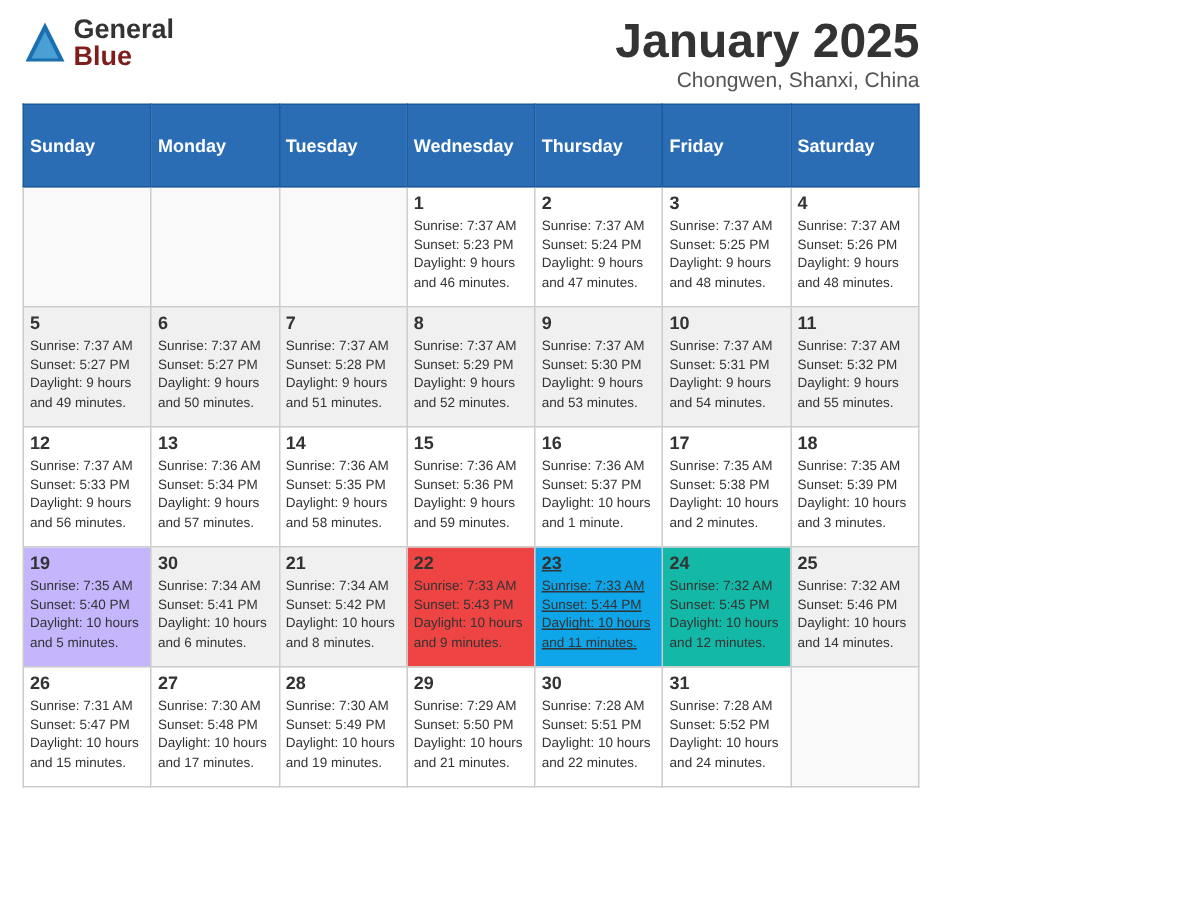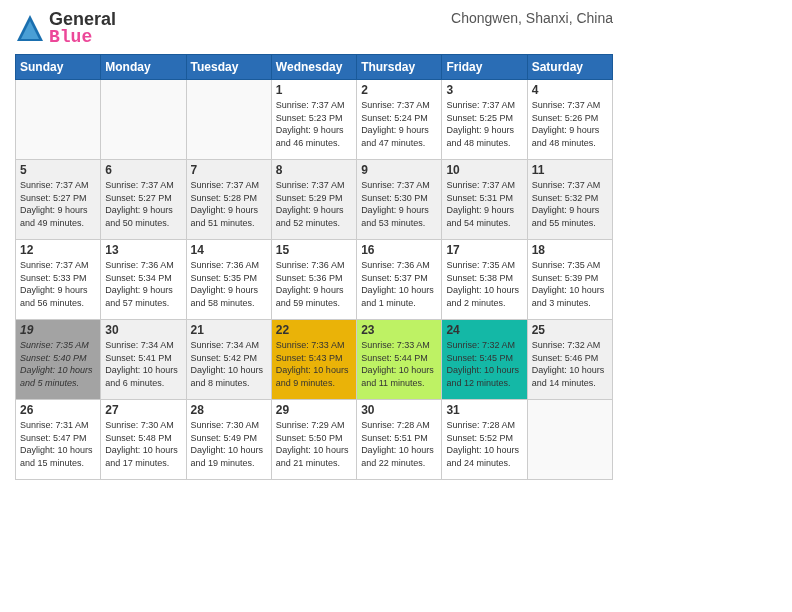--- a/index.html
+++ b/index.html
@@ -31,23 +31,22 @@
     }
     .logo-general {
       font-size: 18px;
       font-weight: bold;
       color: #333;
       line-height: 1;
     }
     .logo-blue {
       font-size: 18px;
       font-weight: bold;
-      color: #ec4899;
+      color: #7f1d1d;
       line-height: 1;
-      font-family: Liberation Mono, monospace;
     }
     .logo-icon {
       width: 30px;
       height: 30px;
       margin-right: 4px;
     }
     .title-section {
       text-align: right;
     }
     .month-title {
@@ -60,21 +59,21 @@
       font-size: 14px;
       color: #555;
     }
     .calendar {
       width: 100%;
       border-collapse: collapse;
     }
     .calendar th {
       background-color: #2a6db5;
       color: white;
-      padding: 5px 4px;
+      padding: 20px 4px;
       text-align: left;
       font-size: 12px;
       font-weight: bold;
       border: 1px solid #1a5a9a;
     }
     .calendar td {
       border: 1px solid #ccc;
       vertical-align: top;
       padding: 3px 4px;
       width: calc(100% / 7);
@@ -114,20 +113,21 @@
       <svg class="logo-icon" viewBox="0 0 30 30">
         <polygon points="15,2 28,28 2,28" fill="#1a6faf"></polygon>
         <polygon points="15,8 24,26 6,26" fill="#4a9fd5"></polygon>
       </svg>
       <div class="logo-text">
         <span class="logo-general">General</span>
         <span class="logo-blue">Blue</span>
       </div>
     </div>
     <div class="title-section">
+      <div class="month-title">January 2025</div>
       <div class="subtitle">Chongwen, Shanxi, China</div>
     </div>
   </div>
 
   <table class="calendar">
     <thead>
       <tr>
       <th>Sunday</th>
           <th>Monday</th>
           <th>Tuesday</th>
@@ -267,49 +267,49 @@
           </td>
           <td>
             <span class="day-number">18</span>
             <div class="day-info" style="white-space: pre-line;">Sunrise: 7:35 AM
 Sunset: 5:39 PM
 Daylight: 10 hours
 and 3 minutes.</div>
           </td>
         </tr>
         <tr>
-          <td style="background: #a3a3a3; font-style: italic;">
+          <td style="background: #c4b5fd;">
             <span class="day-number">19</span>
             <div class="day-info" style="white-space: pre-line;">Sunrise: 7:35 AM
 Sunset: 5:40 PM
 Daylight: 10 hours
 and 5 minutes.</div>
           </td>
           <td style="background: rgb(240, 240, 240);">
             <span class="day-number">30</span>
             <div class="day-info" style="white-space: pre-line;">Sunrise: 7:34 AM
 Sunset: 5:41 PM
 Daylight: 10 hours
 and 6 minutes.</div>
           </td>
           <td style="background: rgb(240, 240, 240); margin-top: 38px;">
             <span class="day-number">21</span>
             <div class="day-info" style="white-space: pre-line;">Sunrise: 7:34 AM
 Sunset: 5:42 PM
 Daylight: 10 hours
 and 8 minutes.</div>
           </td>
-          <td style="background: #eab308;">
+          <td style="background: #ef4444;">
             <span class="day-number">22</span>
             <div class="day-info" style="white-space: pre-line;">Sunrise: 7:33 AM
 Sunset: 5:43 PM
 Daylight: 10 hours
 and 9 minutes.</div>
           </td>
-          <td style="background: #bef264;">
+          <td style="background: #0ea5e9; text-decoration: underline;">
             <span class="day-number">23</span>
             <div class="day-info" style="white-space: pre-line;">Sunrise: 7:33 AM
 Sunset: 5:44 PM
 Daylight: 10 hours
 and 11 minutes.</div>
           </td>
           <td style="background: #14b8a6;">
             <span class="day-number">24</span>
             <div class="day-info" style="white-space: pre-line;">Sunrise: 7:32 AM
 Sunset: 5:45 PM

